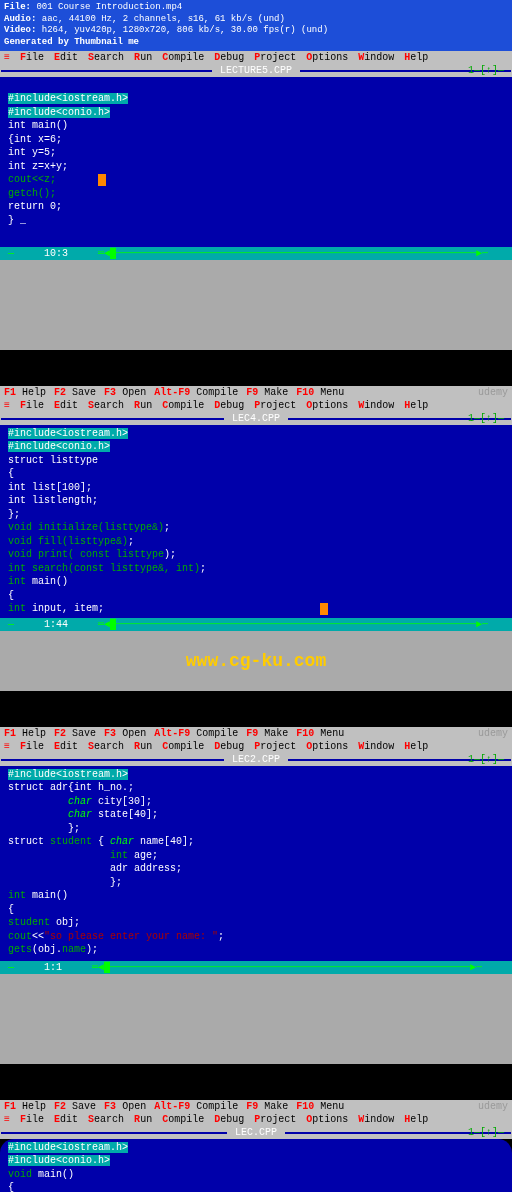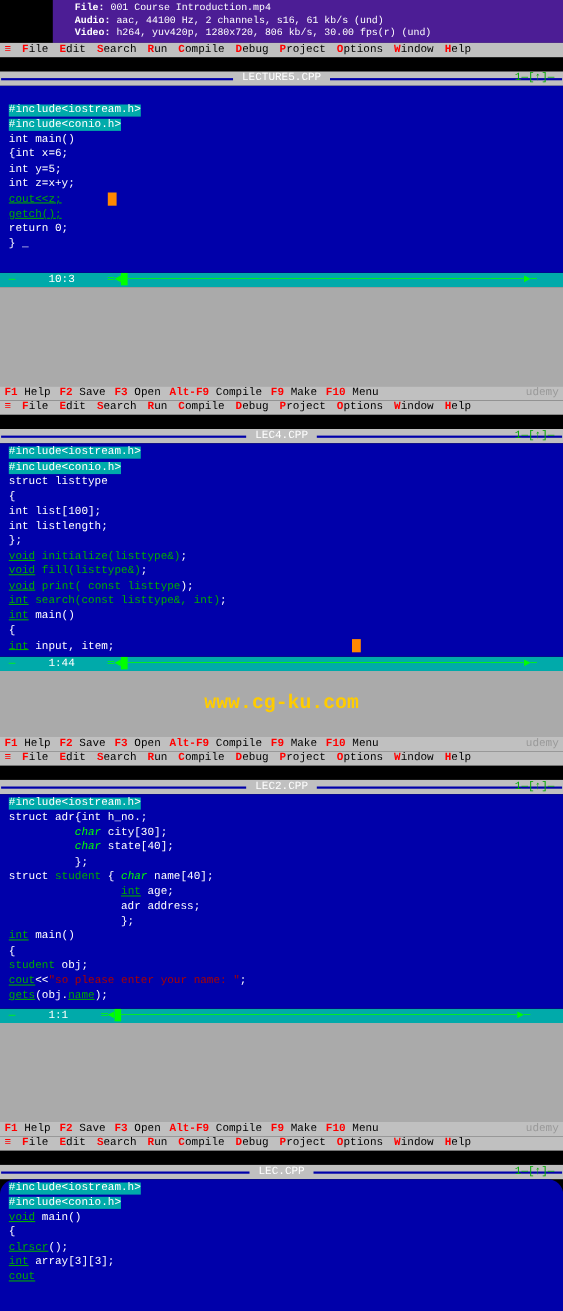--- a/index.html
+++ b/index.html
@@ -1,50 +1,51 @@
 <!DOCTYPE html>
 <html><head>
 <meta charset="utf-8">
 <style>
 * { margin: 0; padding: 0; box-sizing: border-box; }
 body { width: 512px; font-family: 'Courier New', monospace; font-size: 11px; background: #000; }
-.file-info { background: #4c1d95; color: #fff; padding: 2px 20px; font-size: 9px; line-height: 1.3; margin-left: 48px; }
+.file-info { background: #1d4ed8; color: #fff; padding: 2px 4px; font-size: 9px; line-height: 1.3; }
 .file-info .label { font-weight: bold; }
 .ide-panel { position: relative; }
-.help-bar { background: #c0c0c0; color: #000; padding: 1px 4px; font-size: 10px; display: flex; gap: 8px; }
+.help-bar { background: #c0c0c0; color: #000; padding: 1px 4px; font-size: 10px; display: flex; gap: 8px; margin-top: 36px; }
 .help-bar .key { color: #ff0000; font-weight: bold; }
 .help-bar .watermark { margin-left: auto; color: #999; }
 .menu-bar { background: #c0c0c0; color: #000; padding: 1px 4px; font-size: 10px; display: flex; gap: 10px; }
 .menu-bar .hotkey { color: #ff0000; font-weight: bold; }
 .menu-bar .dash { color: #ff0000; }
-.editor-title { background: #c0c0c0; color: #fff; text-align: center; font-size: 10px; padding: 1px; display: flex; position: relative; margin-top: 13px; }
+.editor-title { background: #c0c0c0; color: #fff; text-align: center; font-size: 10px; padding: 1px; display: flex; position: relative; }
 .editor-title .bar { flex: 1; background: #0000aa; height: 2px; margin-top: 5px; }
 .editor-title .fname { padding: 0 8px; background: #c0c0c0; color: #fff; }
 .editor-title .ind { position: absolute; right: 8px; color: #00aa00; }
 .code-area { background: #0000aa; color: #fff; padding: 2px 8px; font-size: 10px; line-height: 1.35; min-height: 100px; white-space: pre; position: relative; }
 .hl-inc { background: #00aaaa; color: #fff; }
-.kw-cout { color: #00aa00; text-decoration: underline; }
+.kw-cout { color: #00aa00; }
 .kw-func { color: #00aa00; }
 .kw-char { color: #00ff00; font-style: italic; }
 .kw-str { color: #aa0000; }
 .cursor-block { background: #ff8800; display: inline-block; width: 8px; height: 12px; vertical-align: middle; }
 .status-bar { background: #00aaaa; color: #fff; font-size: 10px; padding: 1px 8px; display: flex; }
 .status-bar .pos { margin-left: 30px; }
 .status-bar .arrow { color: #00ff00; }
 .gray-area { background: #aaaaaa; height: 90px; position: relative; }
 .gray-area.gh2 { height: 60px; }
 .watermark-url { position: absolute; top: 50%; left: 50%; transform: translate(-50%, -50%); color: #ffcc00; font-size: 18px; font-weight: bold; }
 </style>
 </head>
 <body>
 
 <div class="file-info">
   <div><span class="label">File:</span> <span>001 Course Introduction.mp4</span></div>
   <div><span class="label">Audio:</span> <span>aac, 44100 Hz, 2 channels, s16, 61 kb/s (und)</span></div>
   <div><span class="label">Video:</span> <span>h264, yuv420p, 1280x720, 806 kb/s, 30.00 fps(r) (und)</span></div>
+  <div><span class="label">Generated by Thumbnail me</span></div>
 </div>
 
 <div class="ide-panel">
   <div class="menu-bar">
     <span class="dash">≡</span>
     <span><span class="hotkey">F</span>ile</span>
     <span><span class="hotkey">E</span>dit</span>
     <span><span class="hotkey">S</span>earch</span>
     <span><span class="hotkey">R</span>un</span>
     <span><span class="hotkey">C</span>ompile</span>

